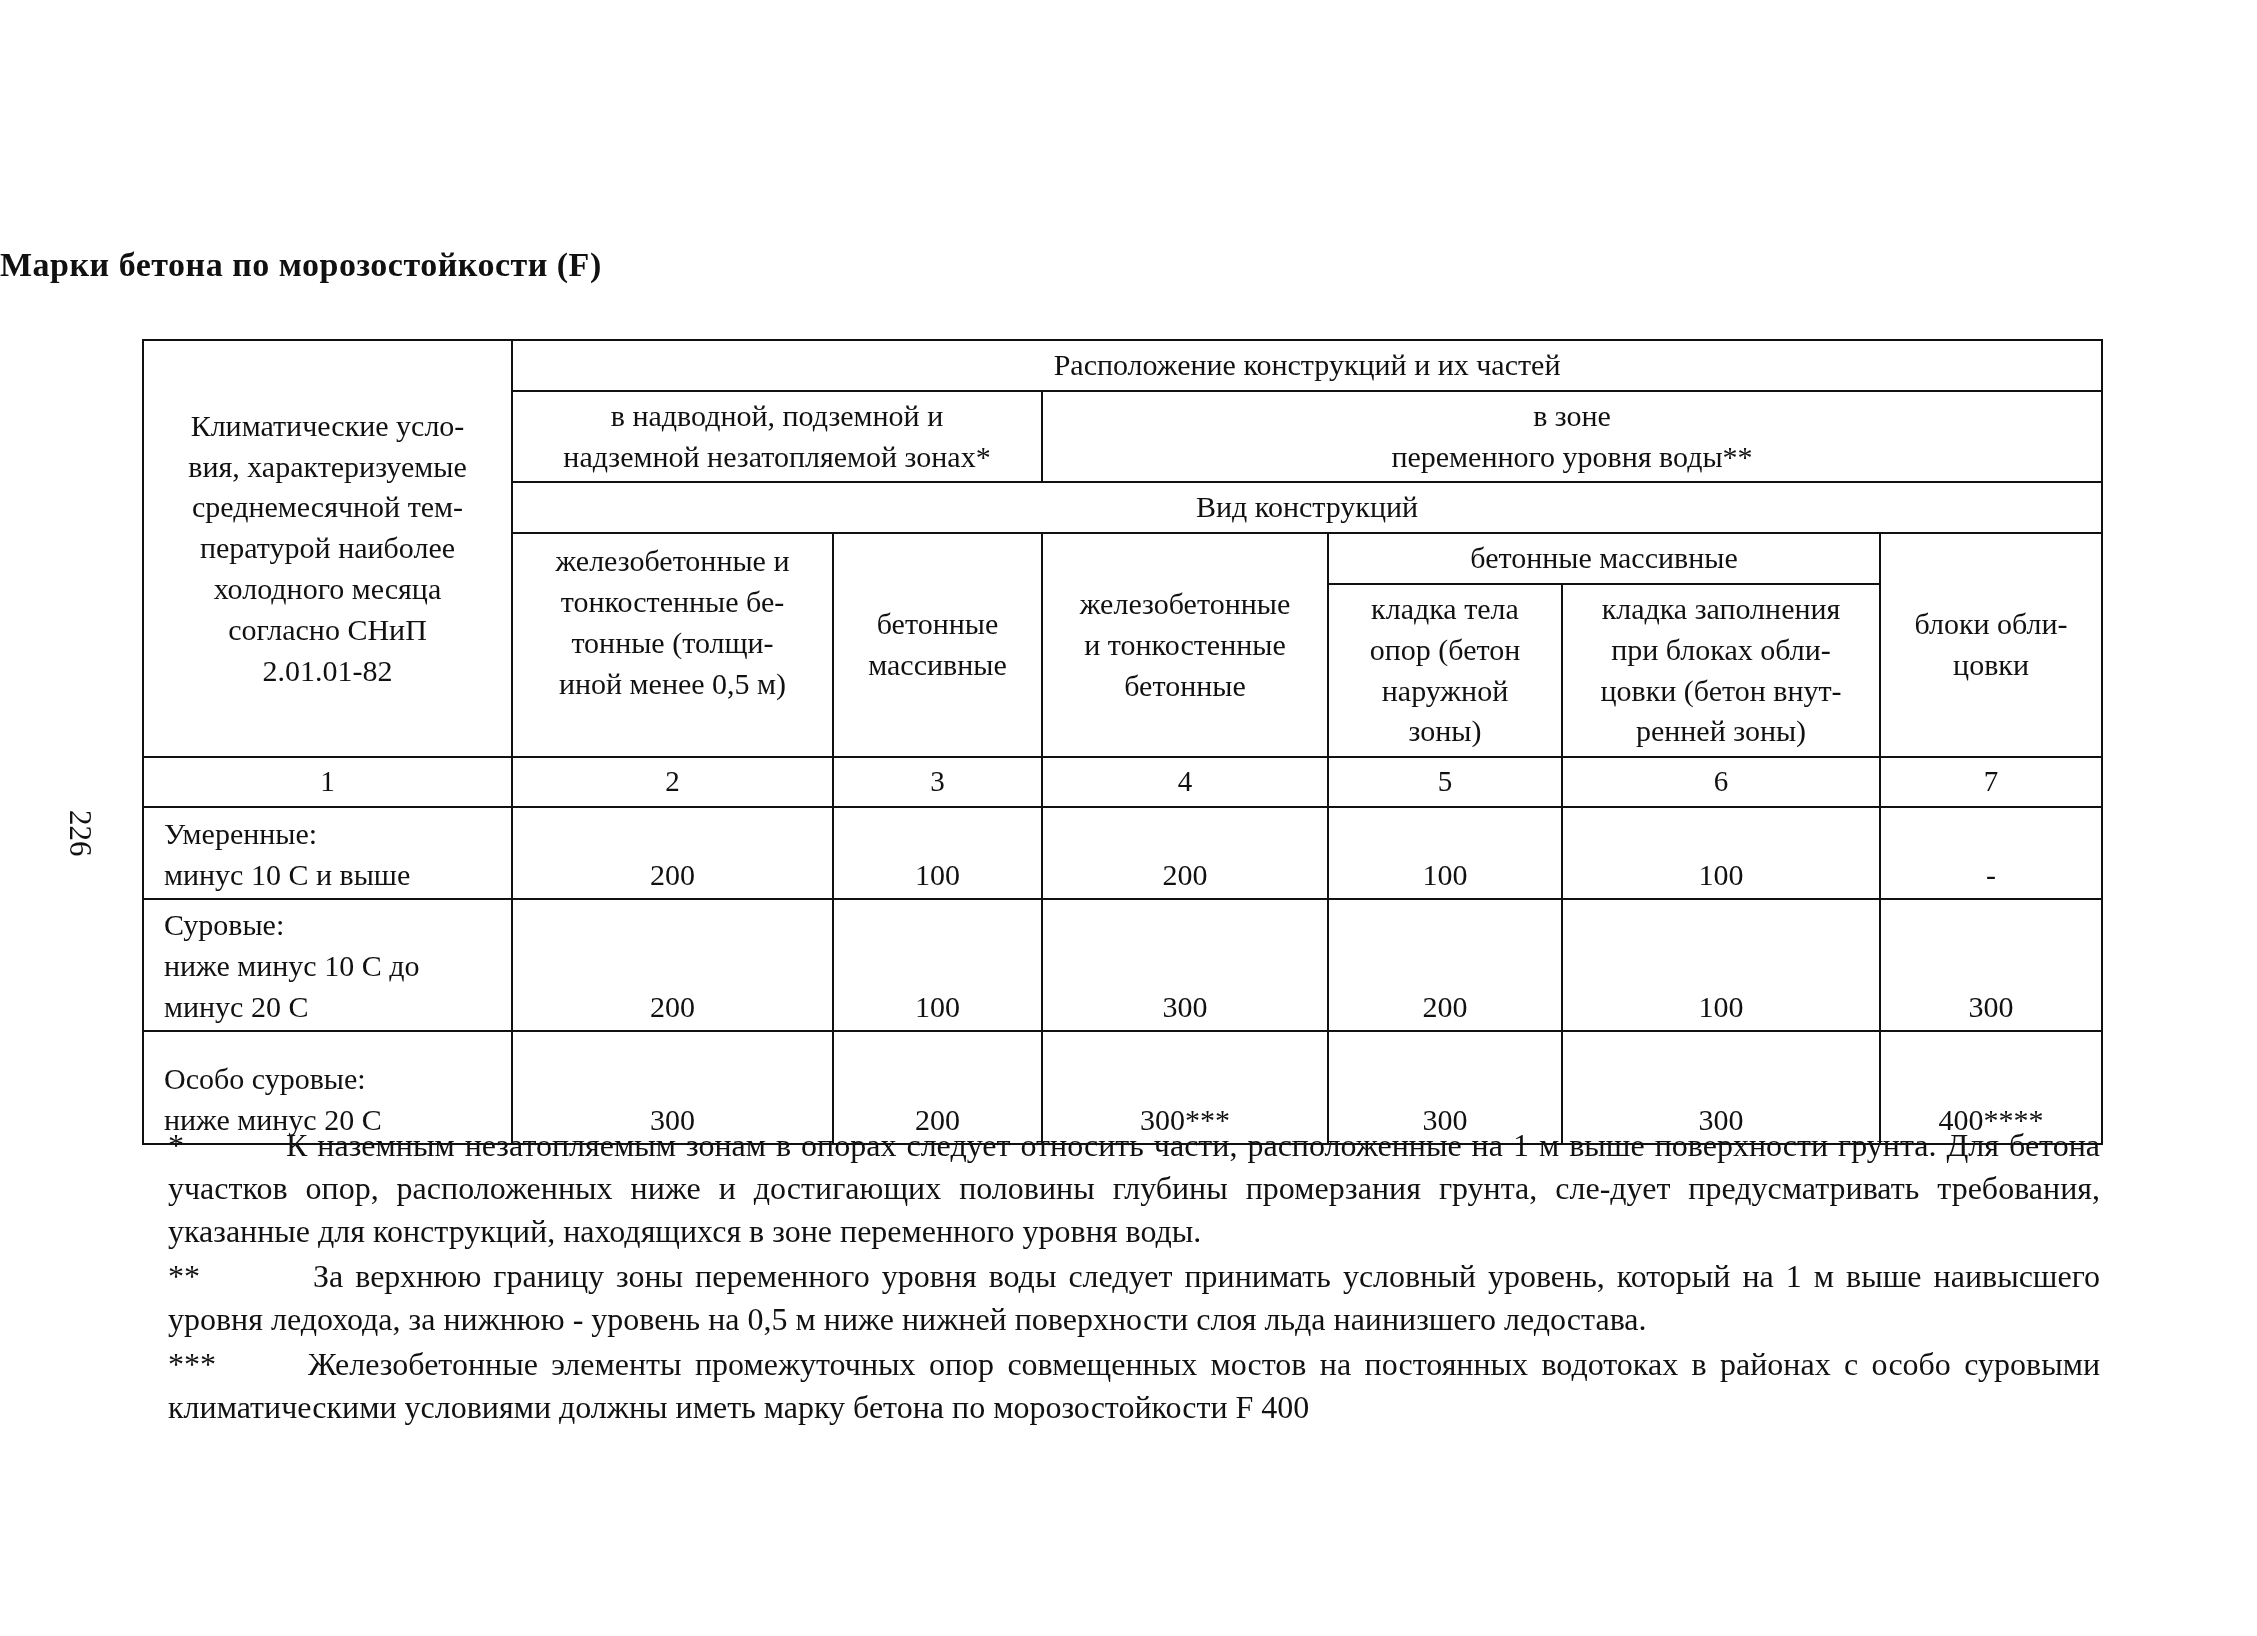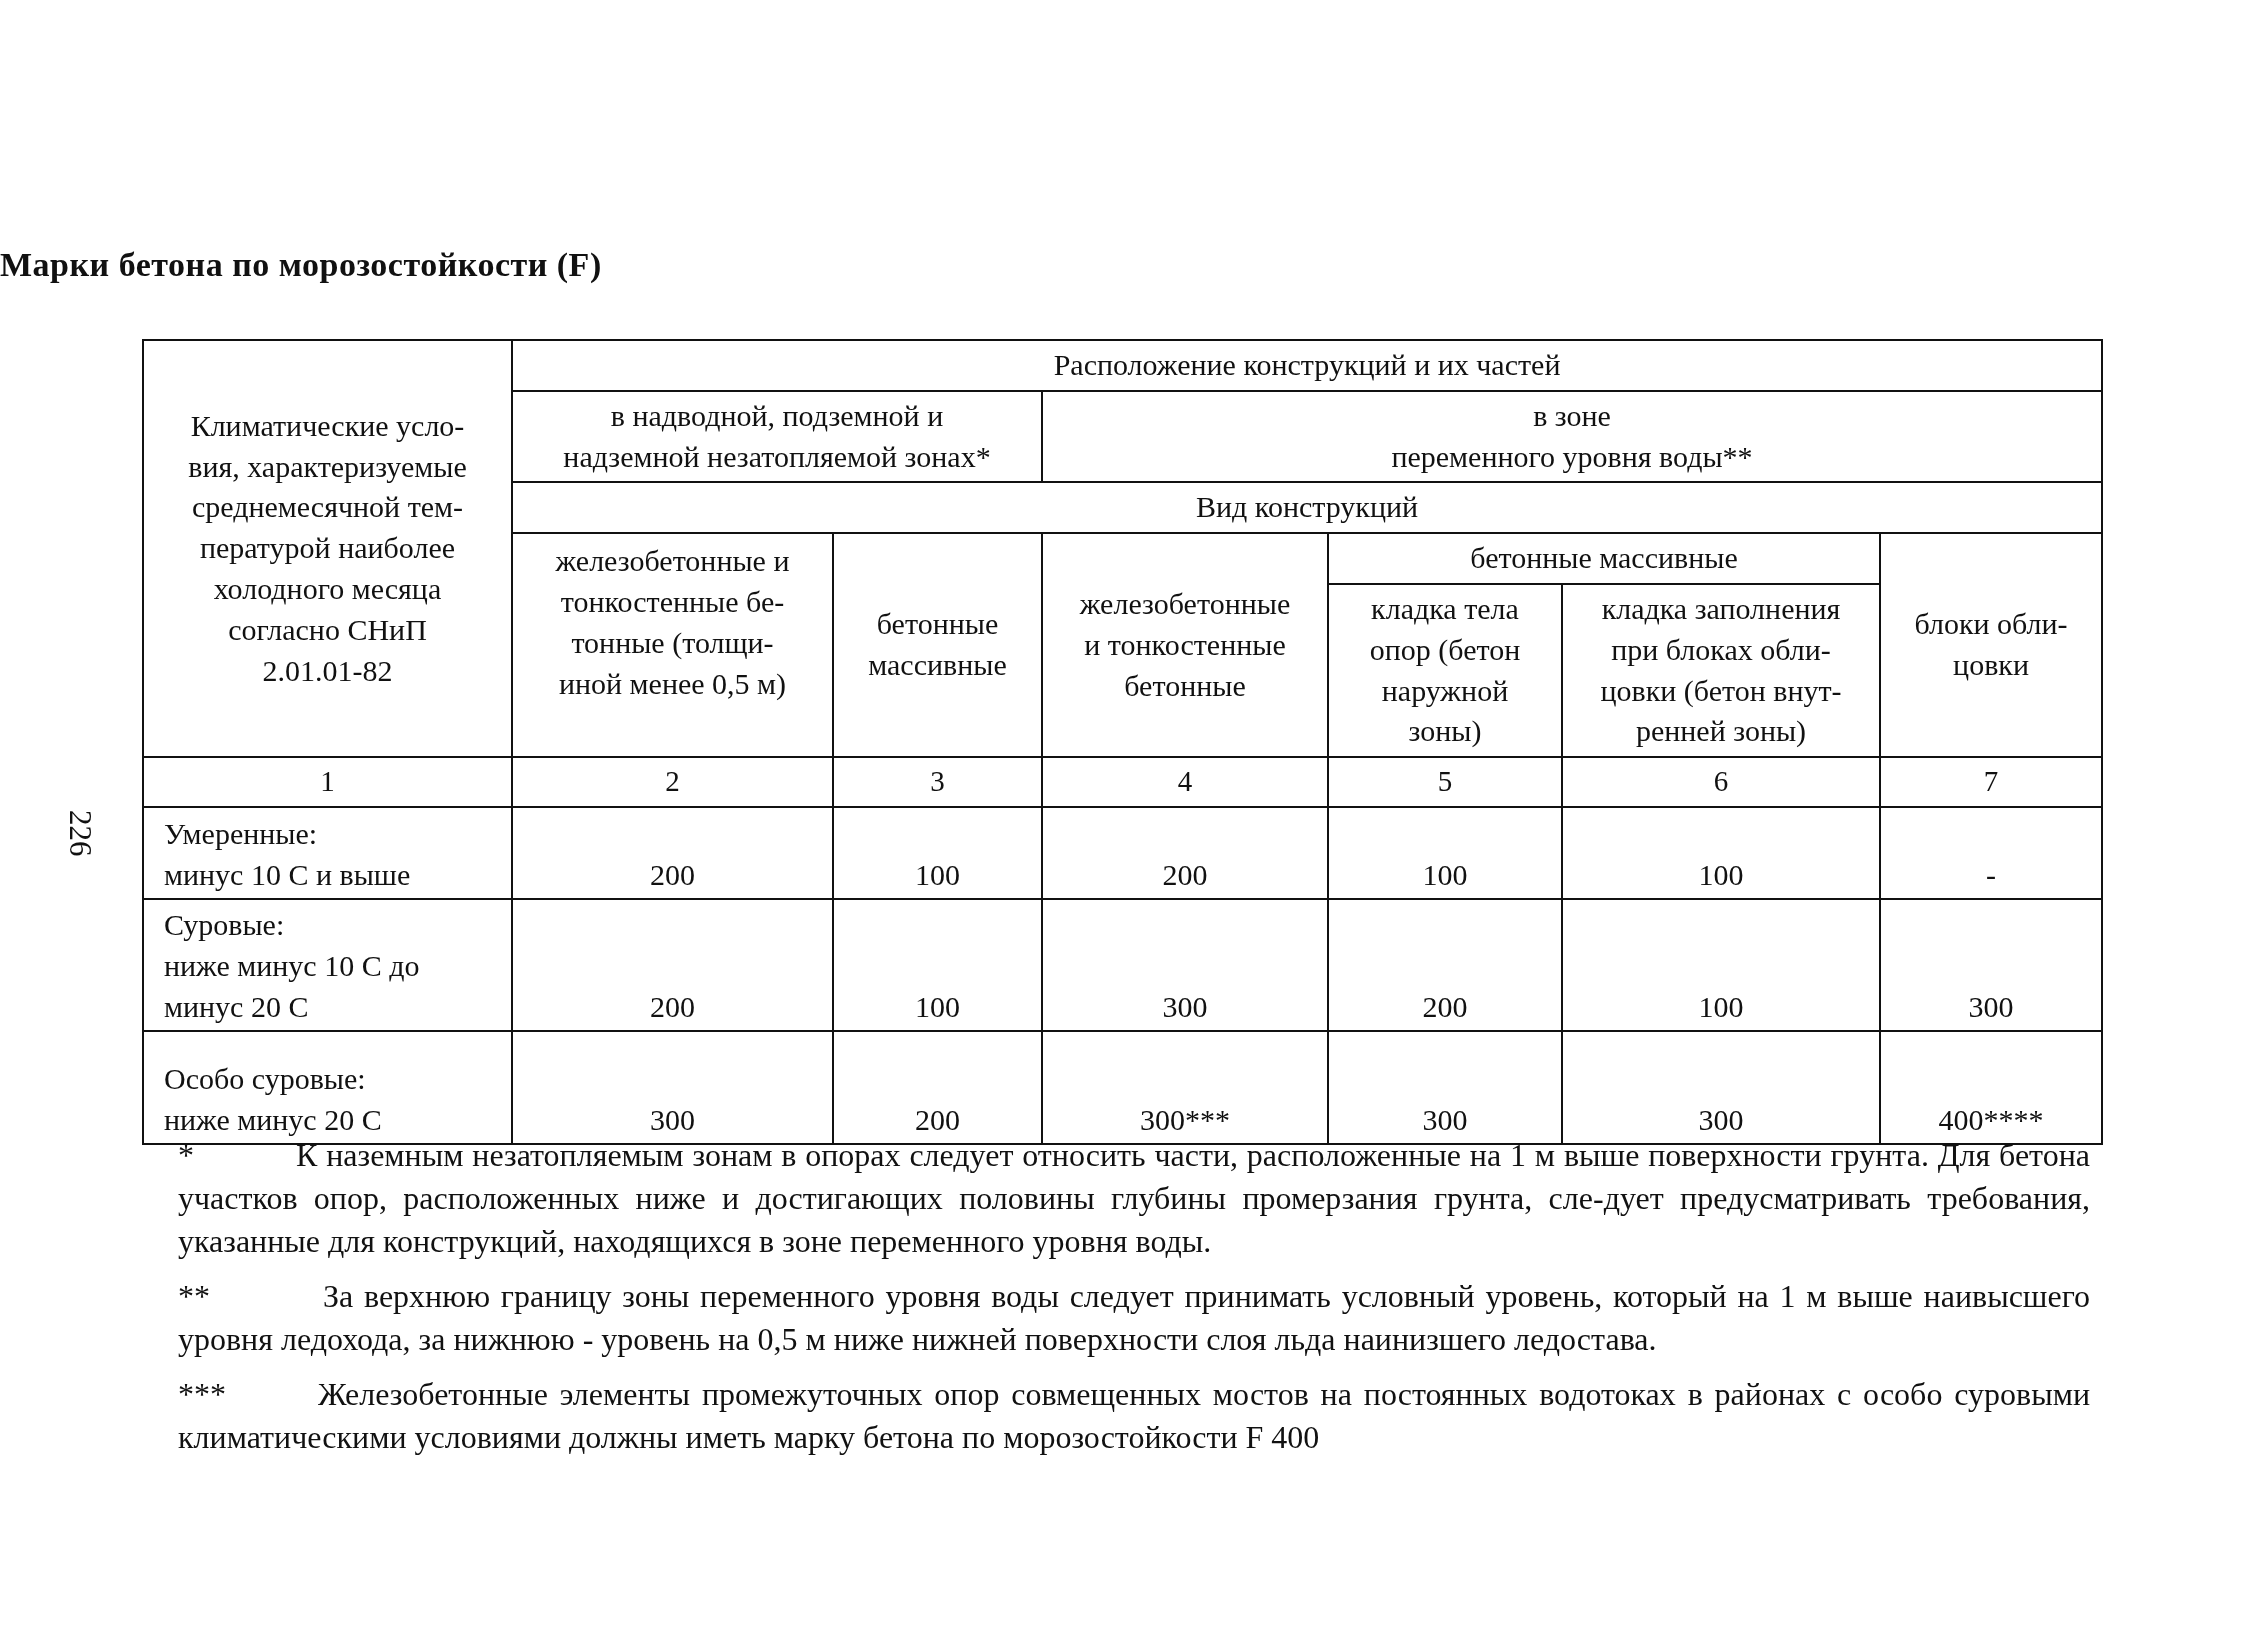--- a/index.html
+++ b/index.html
@@ -12,21 +12,21 @@
   .page-num span { display:inline-block; }
   table.main { position:absolute; left:142px; top:339px; border-collapse:collapse;
                table-layout:fixed; width:1959px; font-size:30px; line-height:1.36; }
   table.main td { border:2.7px solid #111; padding:4px; text-align:center; vertical-align:middle; }
   table.main td.tl { text-align:left; padding-left:20px; }
   table.main td.bottom { vertical-align:bottom; padding-bottom:1.8px; }
   table.main td.topv { vertical-align:top; padding-top:3.6px;text-align:center; }
   .num-row td { font-size:29px; }
   .footnotes { position:absolute; left:166px; top:1122px; width:1936px;
                font-size:32px; line-height:43px; text-align:justify; }
-  .fn { margin:12px; }
+  .fn { margin:2px; }
   .fn .mark { display:inline-block; }
   .fn1 .mark { width:118px; }
   .fn2 .mark { width:145px; }
   .fn3 .mark { width:140px; }
   .bold { font-weight:normal; }
 </style>
 </head>
 <body>
 
 <div class="title">Марки бетона по морозостойкости (F)</div>

